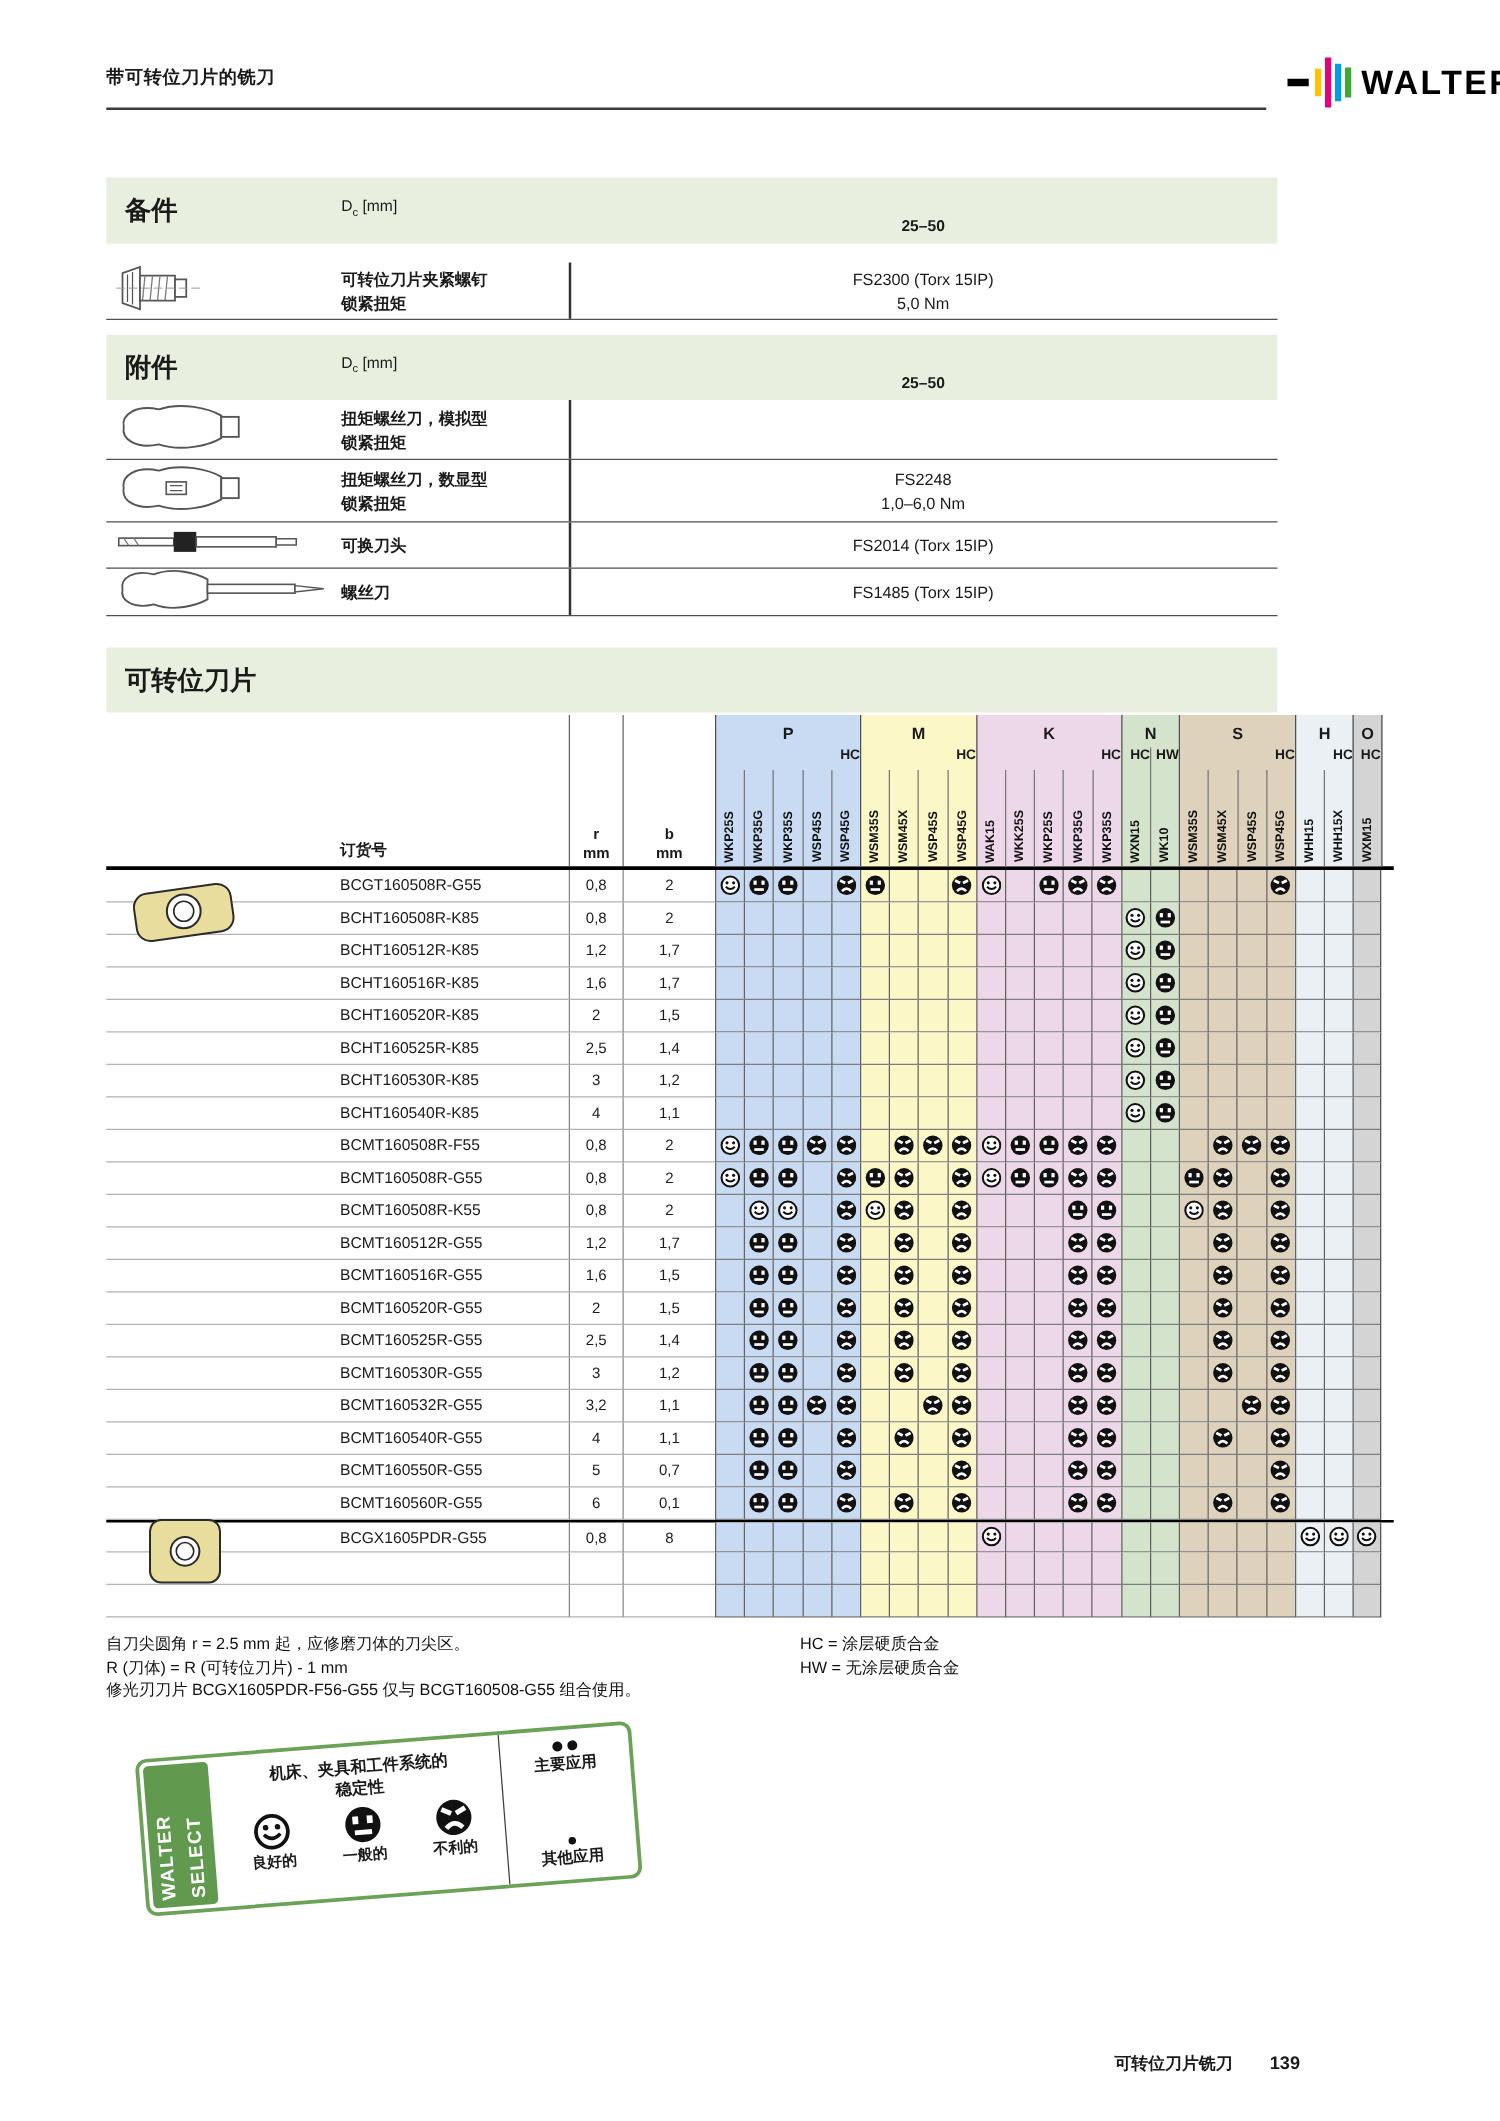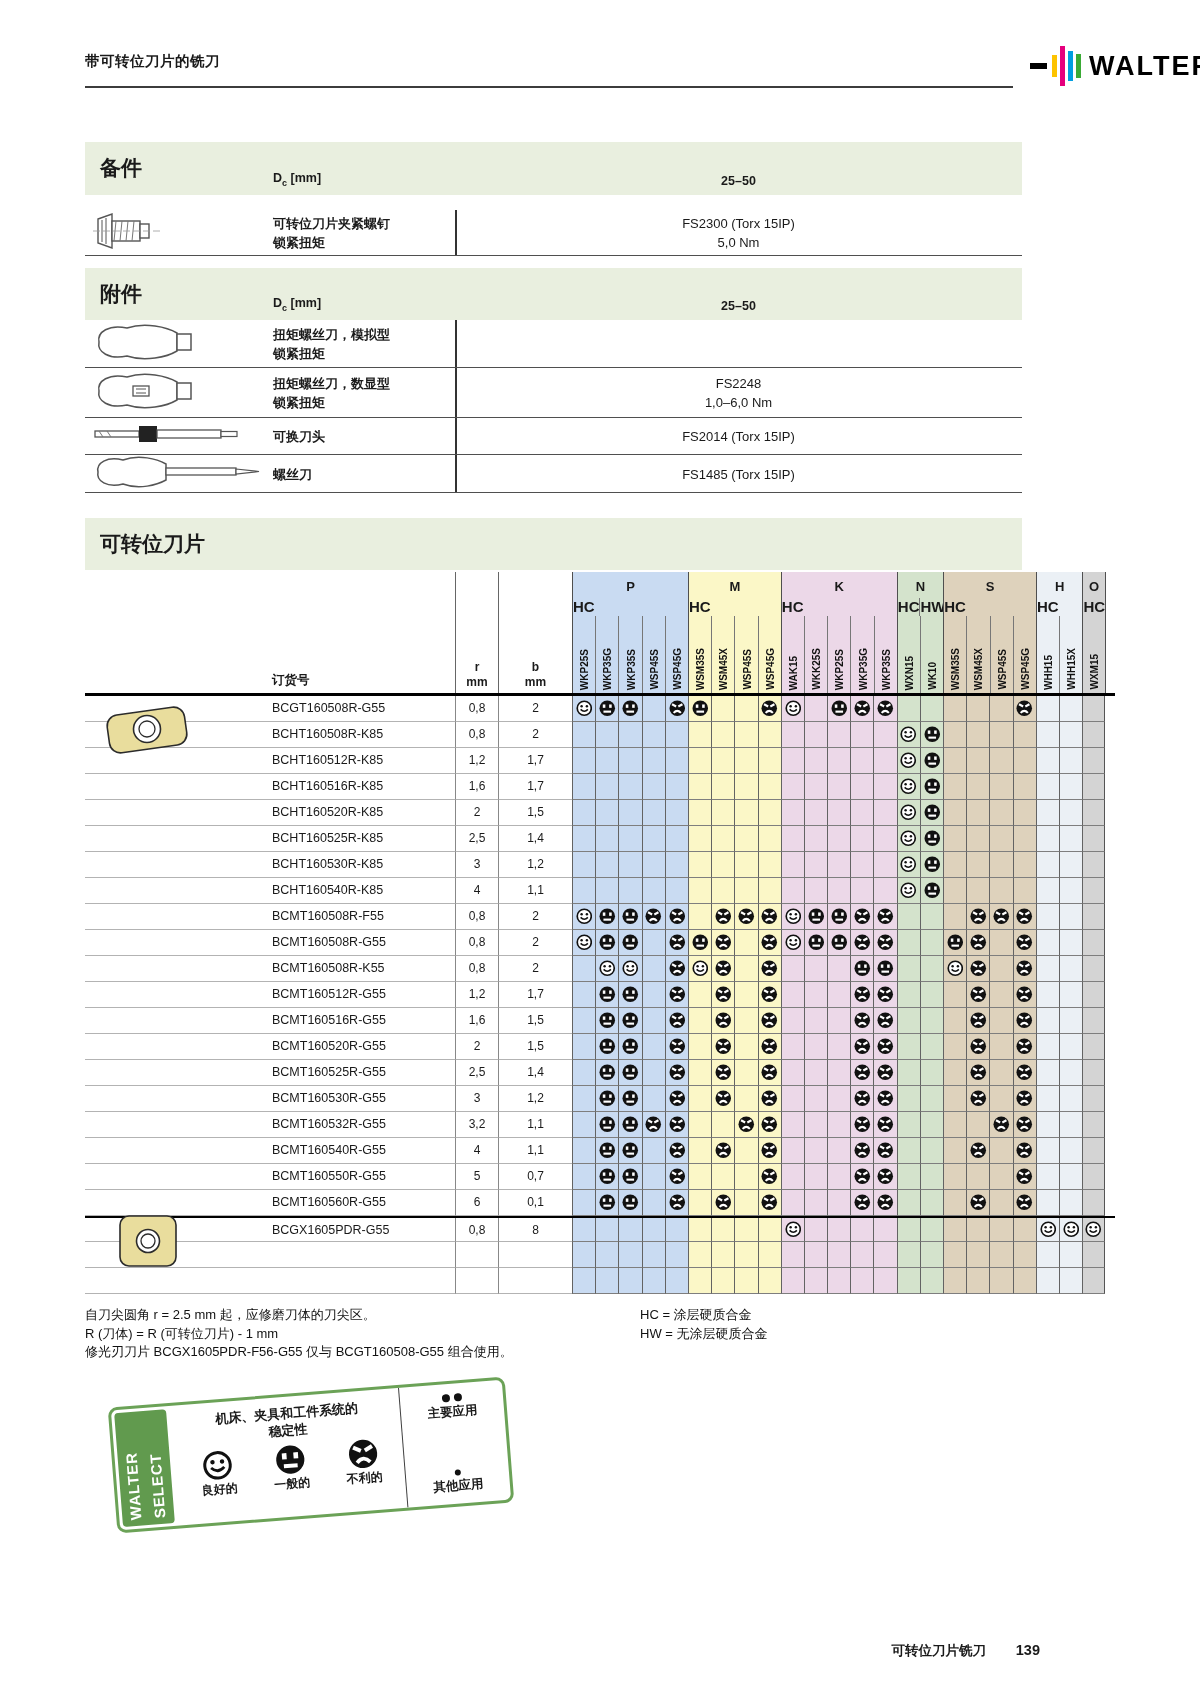--- a/index.html
+++ b/index.html
@@ -15,42 +15,42 @@
   .logo .bar{width:5px;margin-right:3px}
   .logo .b1{height:22px;background:#fdc300}
   .logo .b2{height:40px;background:#e5007d}
   .logo .b3{height:30px;background:#009ee0}
   .logo .b4{height:24px;background:#3aaa35}
   .logo .word{font-size:27px;font-weight:800;letter-spacing:2px;margin-left:5px;color:#000}
 
   
   .band{position:absolute;left:85px;width:937px;background:#e9efdf}
   .band .b-title{position:absolute;left:15px;top:12px;font-size:21px;font-weight:700}
-  .band .b-dc{position:absolute;left:188px;bottom:8px;font-size:12.5px;font-weight:700}
+  .band .b-dc{position:absolute;left:188px;bottom:21px;font-size:12.5px;font-weight:400}
   .band .b-dc sub{font-size:9px}
   .band .b-range{position:absolute;left:370px;width:567px;bottom:7px;text-align:center;font-size:12.5px;font-weight:700}
   .srow{position:absolute;left:85px;width:937px;border-bottom:1.5px solid #4f4f4f}
   .srow .divider{position:absolute;left:370px;top:0;bottom:0;width:1.5px;background:#333}
   .srow .desc{position:absolute;left:188px;top:50%;transform:translateY(-50%);font-size:13px;font-weight:700;line-height:19px}
   .srow .val{position:absolute;left:370px;width:567px;top:50%;transform:translateY(-50%);text-align:center;font-size:13px;line-height:19px}
   .srow .tool{position:absolute;left:8px;top:50%;transform:translateY(-50%)}
 
   
   #insert-table{position:absolute;left:85px;top:572px;width:1030px;font-size:12px}
   .thead{display:flex;height:124px;border-bottom:3px solid #000}
   .hname{width:370px;position:relative}
   .hname span{position:absolute;left:187px;bottom:4px;font-size:12.5px;font-weight:700}
   .hrb{width:43px;display:flex;flex-direction:column;justify-content:flex-end;align-items:center;
        padding-bottom:3px;border-left:1px solid #666;font-size:12px;font-weight:700;line-height:15px}
   .hrb.hb{width:74px}
   .grp{border-left:1px solid #4f4f4f;display:flex;flex-direction:column}
   .grp:last-child{border-right:1px solid #4f4f4f}
   .gletter{height:26px;text-align:center;font-weight:700;font-size:13px;padding-top:7px}
   .gcoat{display:flex;height:18px}
-  .gcoat span{flex:1;text-align:left;font-weight:700;font-size:15px;border-left:1px solid #777}
+  .gcoat span{flex:1;text-align:right;font-weight:700;font-size:11px;border-left:1px solid #777}
   .gcoat span:first-child{border-left:0}
   .gcols{flex:1;display:flex}
   .hcol{flex:1;position:relative;border-left:1px solid #777}
   .hcol:first-child{border-left:0}
   .vlabel{position:absolute;bottom:3px;left:50%;transform:translateX(-50%) rotate(180deg);
           writing-mode:vertical-rl;font-size:10px;font-weight:700;white-space:nowrap;color:#111}
   .trow{display:flex;height:26px}
   .trow.thick{border-top:2.5px solid #000}
   .cname{width:370px;border-bottom:1px solid #b3b3b3;font-size:12.5px;line-height:25px;padding-left:187px}
   .cr,.cb{border-left:1px solid #888;border-bottom:1px solid #b3b3b3;text-align:center;font-size:12px;line-height:25px}

